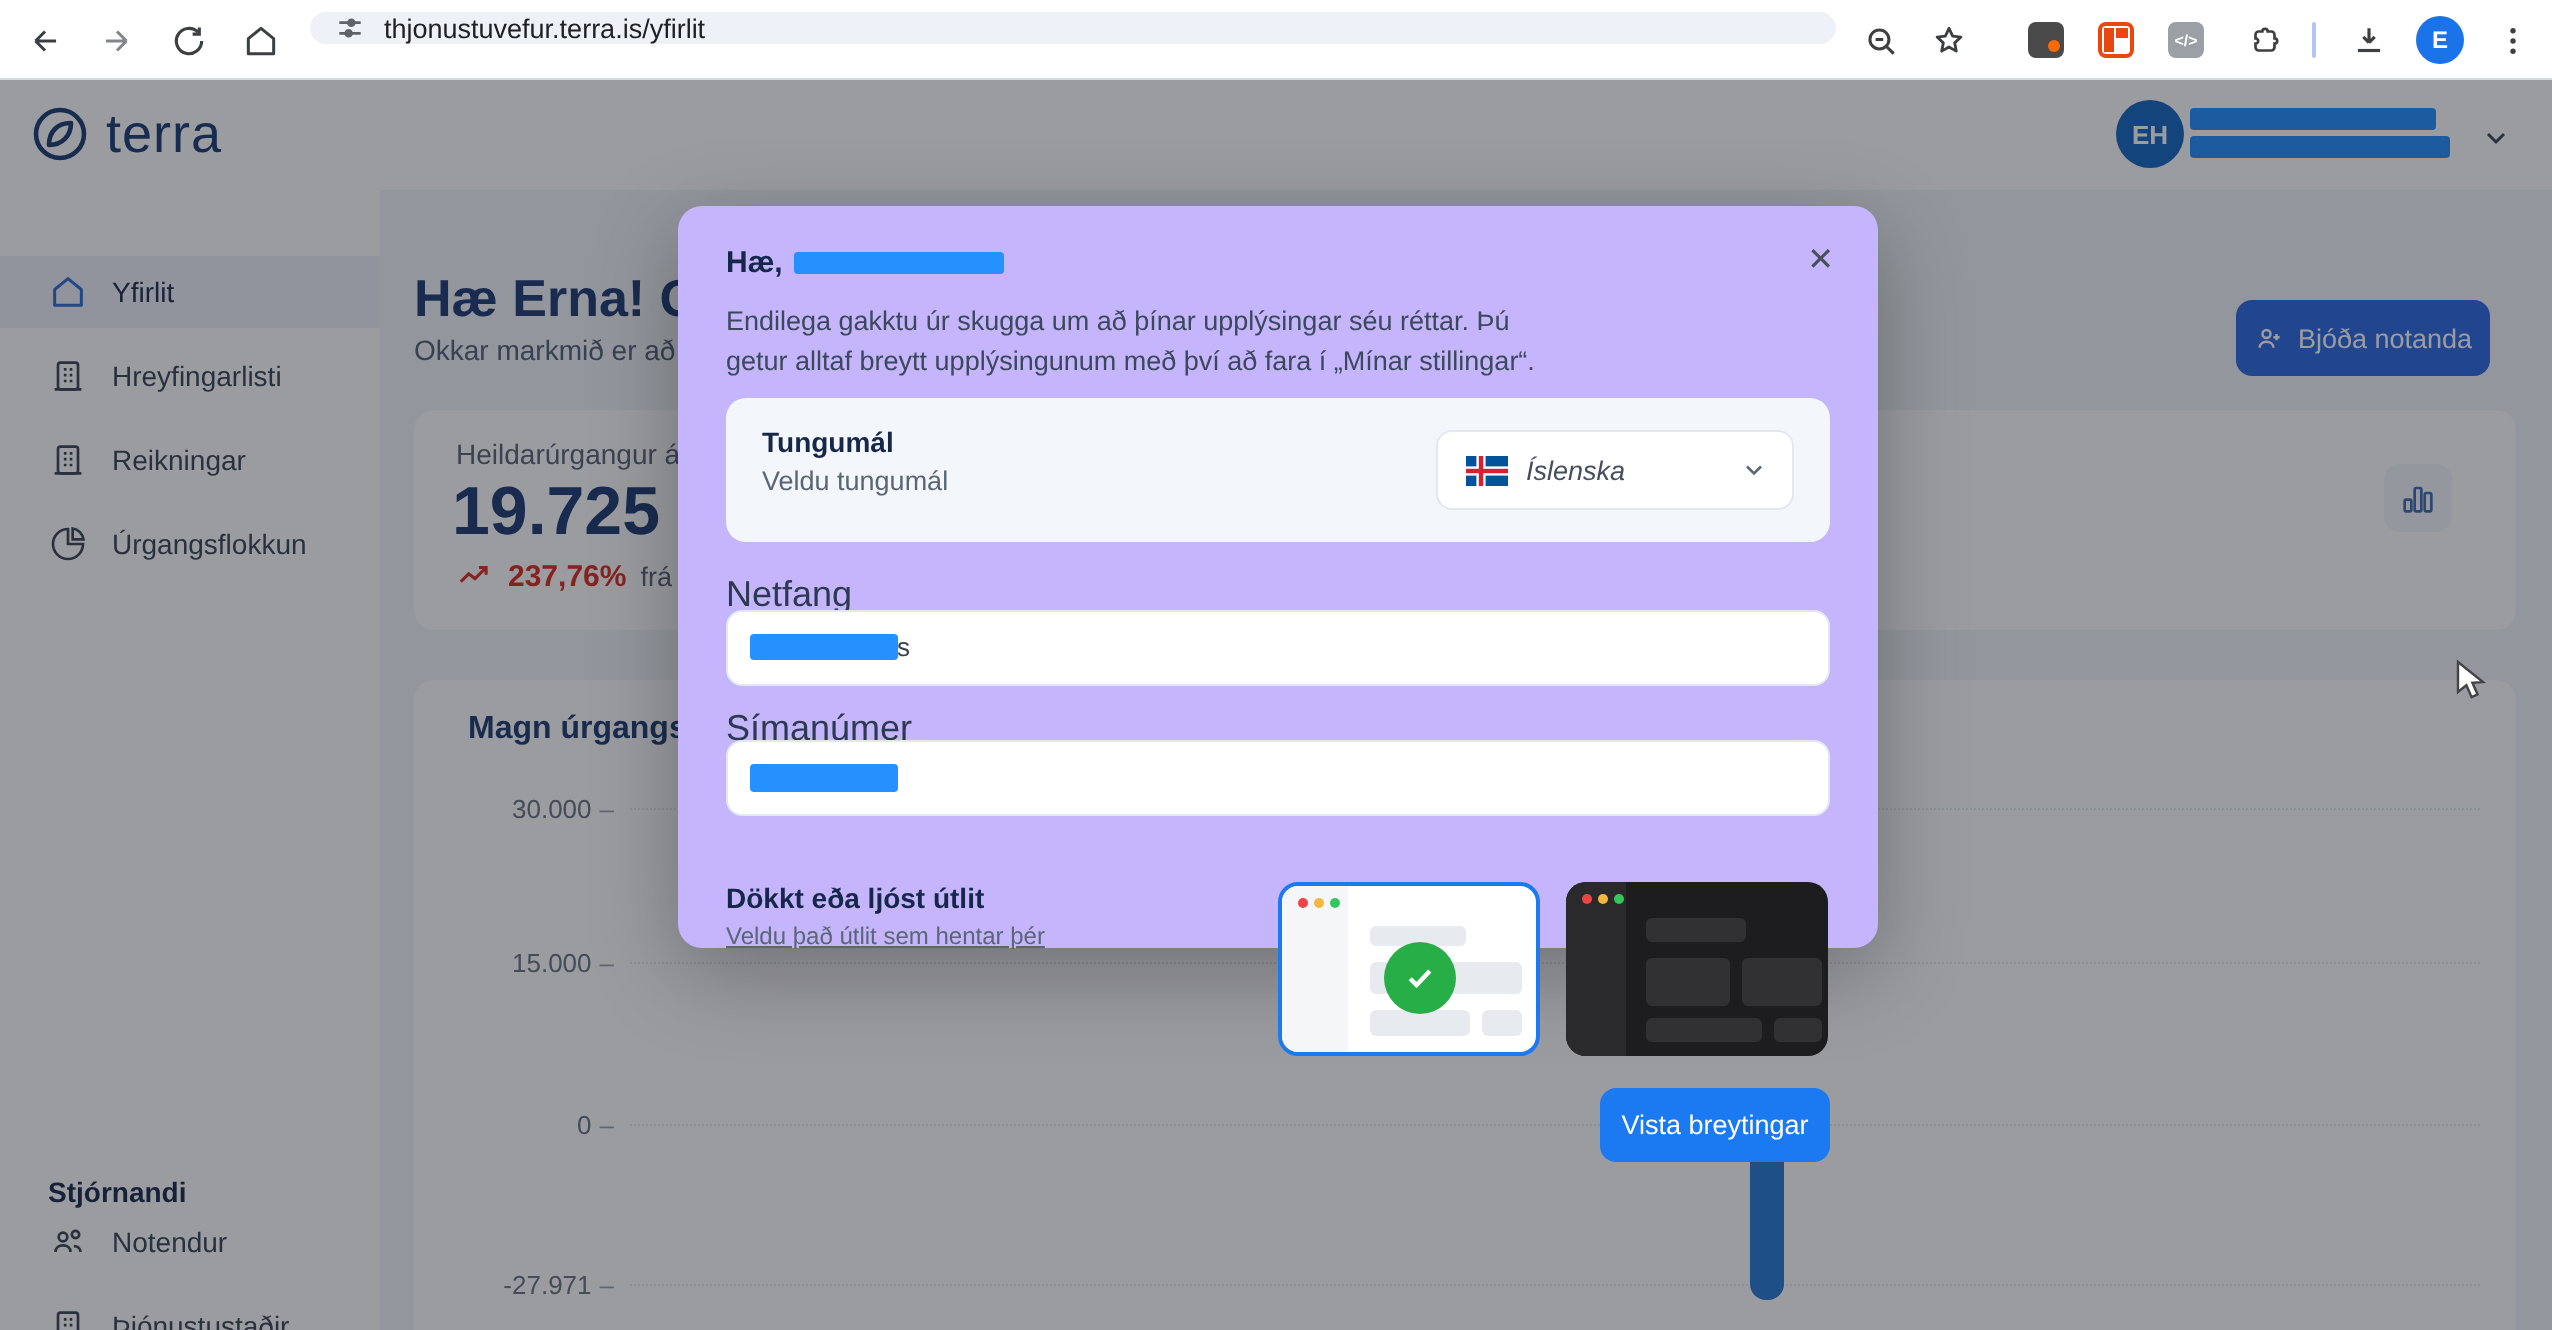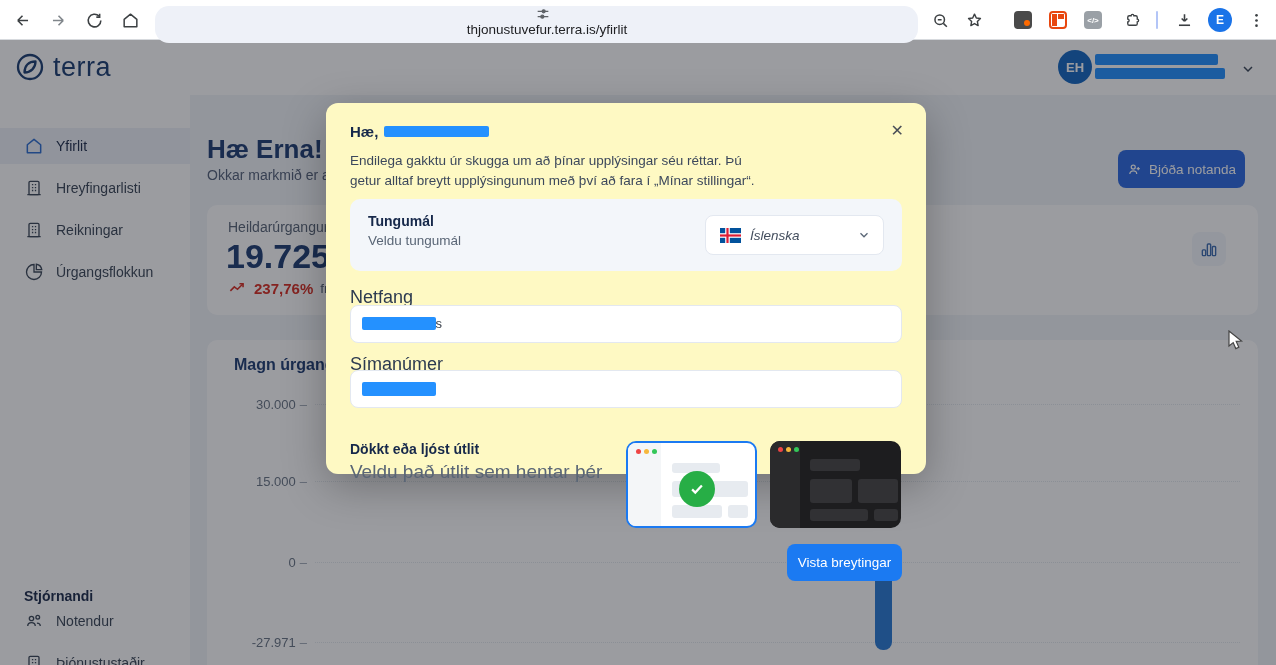--- a/index.html
+++ b/index.html
@@ -2,21 +2,21 @@
 <html><head>
 <meta charset="utf-8">
 <style>
   * { margin:0; padding:0; box-sizing:border-box; }
   html,body { width:1276px; height:665px; overflow:hidden; font-family:"Liberation Sans", sans-serif; background:#fff; }
 
   
   #browser-bar { position:absolute; left:0; top:0; width:1276px; height:40px; background:#ffffff; border-bottom:1px solid #d7dade; z-index:90; }
   .chrome-ico { position:absolute; top:8px; width:24px; height:24px; display:flex; align-items:center; justify-content:center; color:#3c4043; }
   .chrome-ico svg { width:19px; height:19px; }
-  #address-pill { position:absolute; left:155px; top:6px; width:763px; height:37px; background:#eef1f8; border-radius:14px; display:flex; align-items:center; padding-left:12px;flex-direction:column; }
+  #address-pill { position:absolute; left:155px; top:6px; width:763px; height:16px; background:#eef1f8; border-radius:14px; display:flex; align-items:center; padding-left:12px; }
   #address-url { font-size:13.5px; color:#202124; margin-left:9px; }
   .ext-badge { position:absolute; top:11px; width:18px; height:18px; border-radius:4px; }
   #profile-chip { position:absolute; left:1208px; top:8px; width:24px; height:24px; border-radius:50%; background:#1a73e8; color:#fff; font-size:12px; font-weight:bold; display:flex; align-items:center; justify-content:center; }
 
   
   #app { position:absolute; left:0; top:40px; width:1276px; height:625px; background:#f1f4f8; }
   #app-header { position:absolute; left:0; top:0; width:1276px; height:55px; background:#ffffff; }
   #brand { position:absolute; left:14px; top:11px; display:flex; align-items:center; gap:7px; color:#1c3f73; }
   #brand-text { font-size:27px; font-weight:normal; letter-spacing:0.5px; color:#1c3f73; }
   #avatar { position:absolute; left:1058px; top:10px; width:34px; height:34px; border-radius:50%; background:#1668c2; color:#fff; font-size:13px; font-weight:bold; display:flex; align-items:center; justify-content:center; }
@@ -46,35 +46,35 @@
   #chart-title { position:absolute; left:27px; top:16px; font-size:16px; font-weight:bold; color:#1f3e74; }
   .tick-row { position:absolute; left:16px; width:84px; display:flex; align-items:center; justify-content:flex-end; gap:4px; font-size:13px; color:#6a7686; }
   .tick-dash { color:#9aa4b2; }
   .gridline { position:absolute; left:108px; right:18px; border-top:1px dotted #e3e8ee; }
   #neg-bar { position:absolute; left:668px; top:222px; width:17px; height:88px; background:#2a7ad4; border-radius:0 0 8px 8px; }
 
   
   #dim { position:absolute; left:0; top:40px; width:1276px; height:625px; background:rgba(16,20,28,0.42); z-index:50; }
 
   
-  #modal { position:absolute; left:326px; top:103px; width:600px; height:371px; background:#fef9c3; border-radius:12px; box-shadow:0 12px 44px rgba(0,0,0,0.28); z-index:60; }
+  #modal { position:absolute; left:339px; top:103px; width:600px; height:371px; background:#c4b5fd; border-radius:12px; box-shadow:0 12px 44px rgba(0,0,0,0.28); z-index:60; }
   #modal-hi { position:absolute; left:24px; top:20px; font-size:15px; font-weight:bold; color:#16284a; display:flex; align-items:center; }
   #modal-hi .redact { display:inline-block; width:105px; height:11px; margin-left:6px; }
   #modal-close { position:absolute; right:22px; top:20px; font-size:16px; color:#4a4f57; cursor:pointer; line-height:1; }
   #modal-body { position:absolute; left:24px; top:48px; width:412px; font-size:13.5px; line-height:1.5; color:#3c485c; }
   #lang-section { position:absolute; left:24px; top:96px; width:552px; height:72px; background:#f3f6fa; border-radius:10px; }
   #lang-label { position:absolute; left:18px; top:14px; font-size:14px; font-weight:bold; color:#16284a; }
   #lang-hint { position:absolute; left:18px; top:34px; font-size:13.5px; color:#5a6676; }
   #lang-select { position:absolute; right:18px; top:16px; width:179px; height:40px; background:#fff; border:1px solid #e3e8f0; border-radius:8px; display:flex; align-items:center; padding:0 12px 0 14px; gap:9px; cursor:pointer;font-style:italic; }
   #lang-value { font-size:13.5px; color:#444e5e; flex:1; }
   .field-label { position:absolute; left:24px; font-size:18px; color:#2c3a50; }
   .field-input { position:absolute; left:24px; width:552px; height:38px; border:1px solid #e3e8f0; border-radius:8px; background:#fff; font-size:13px; color:#39404c; line-height:36px; padding-left:12px; }
   .field-redact { position:absolute; left:11px; top:11px; width:74px; height:13px; }
   #theme-label { position:absolute; left:24px; top:338px; font-size:14px; font-weight:bold; color:#16284a; }
-  #theme-hint { position:absolute; left:24px; top:358px; font-size:19px; color:#5a6676; }
+  #theme-hint { position:absolute; left:24px; top:358px; font-size:12px; color:#5a6676;text-decoration:underline; }
   .theme-card { position:absolute; top:338px; width:131px; height:87px; border-radius:10px; overflow:hidden; cursor:pointer; }
   #theme-light { left:300px; background:#fff; border:2px solid #1b7af2; }
   #theme-dark { left:444px; background:#1d1d1f; }
   .dots { position:absolute; left:8px; top:6px; display:flex; gap:3px; }
   .dots i { width:5px; height:5px; border-radius:50%; display:block; }
   .strip-light { position:absolute; left:0; top:0; width:33px; height:100%; background:#f4f6f8; }
   .strip-dark { position:absolute; left:0; top:0; width:30px; height:100%; background:#2a2a2c; }
   .blk { position:absolute; border-radius:3px; }
   #check-badge { position:absolute; left:51px; top:28px; width:36px; height:36px; border-radius:50%; background:#27ae46; display:flex; align-items:center; justify-content:center; }
   #save-btn { position:absolute; left:461px; top:441px; width:115px; height:37px; background:#1b7af2; border:none; border-radius:8px; color:#fff; font-size:13.5px; display:flex; align-items:center; justify-content:center; cursor:pointer; font-family:"Liberation Sans", sans-serif; }

